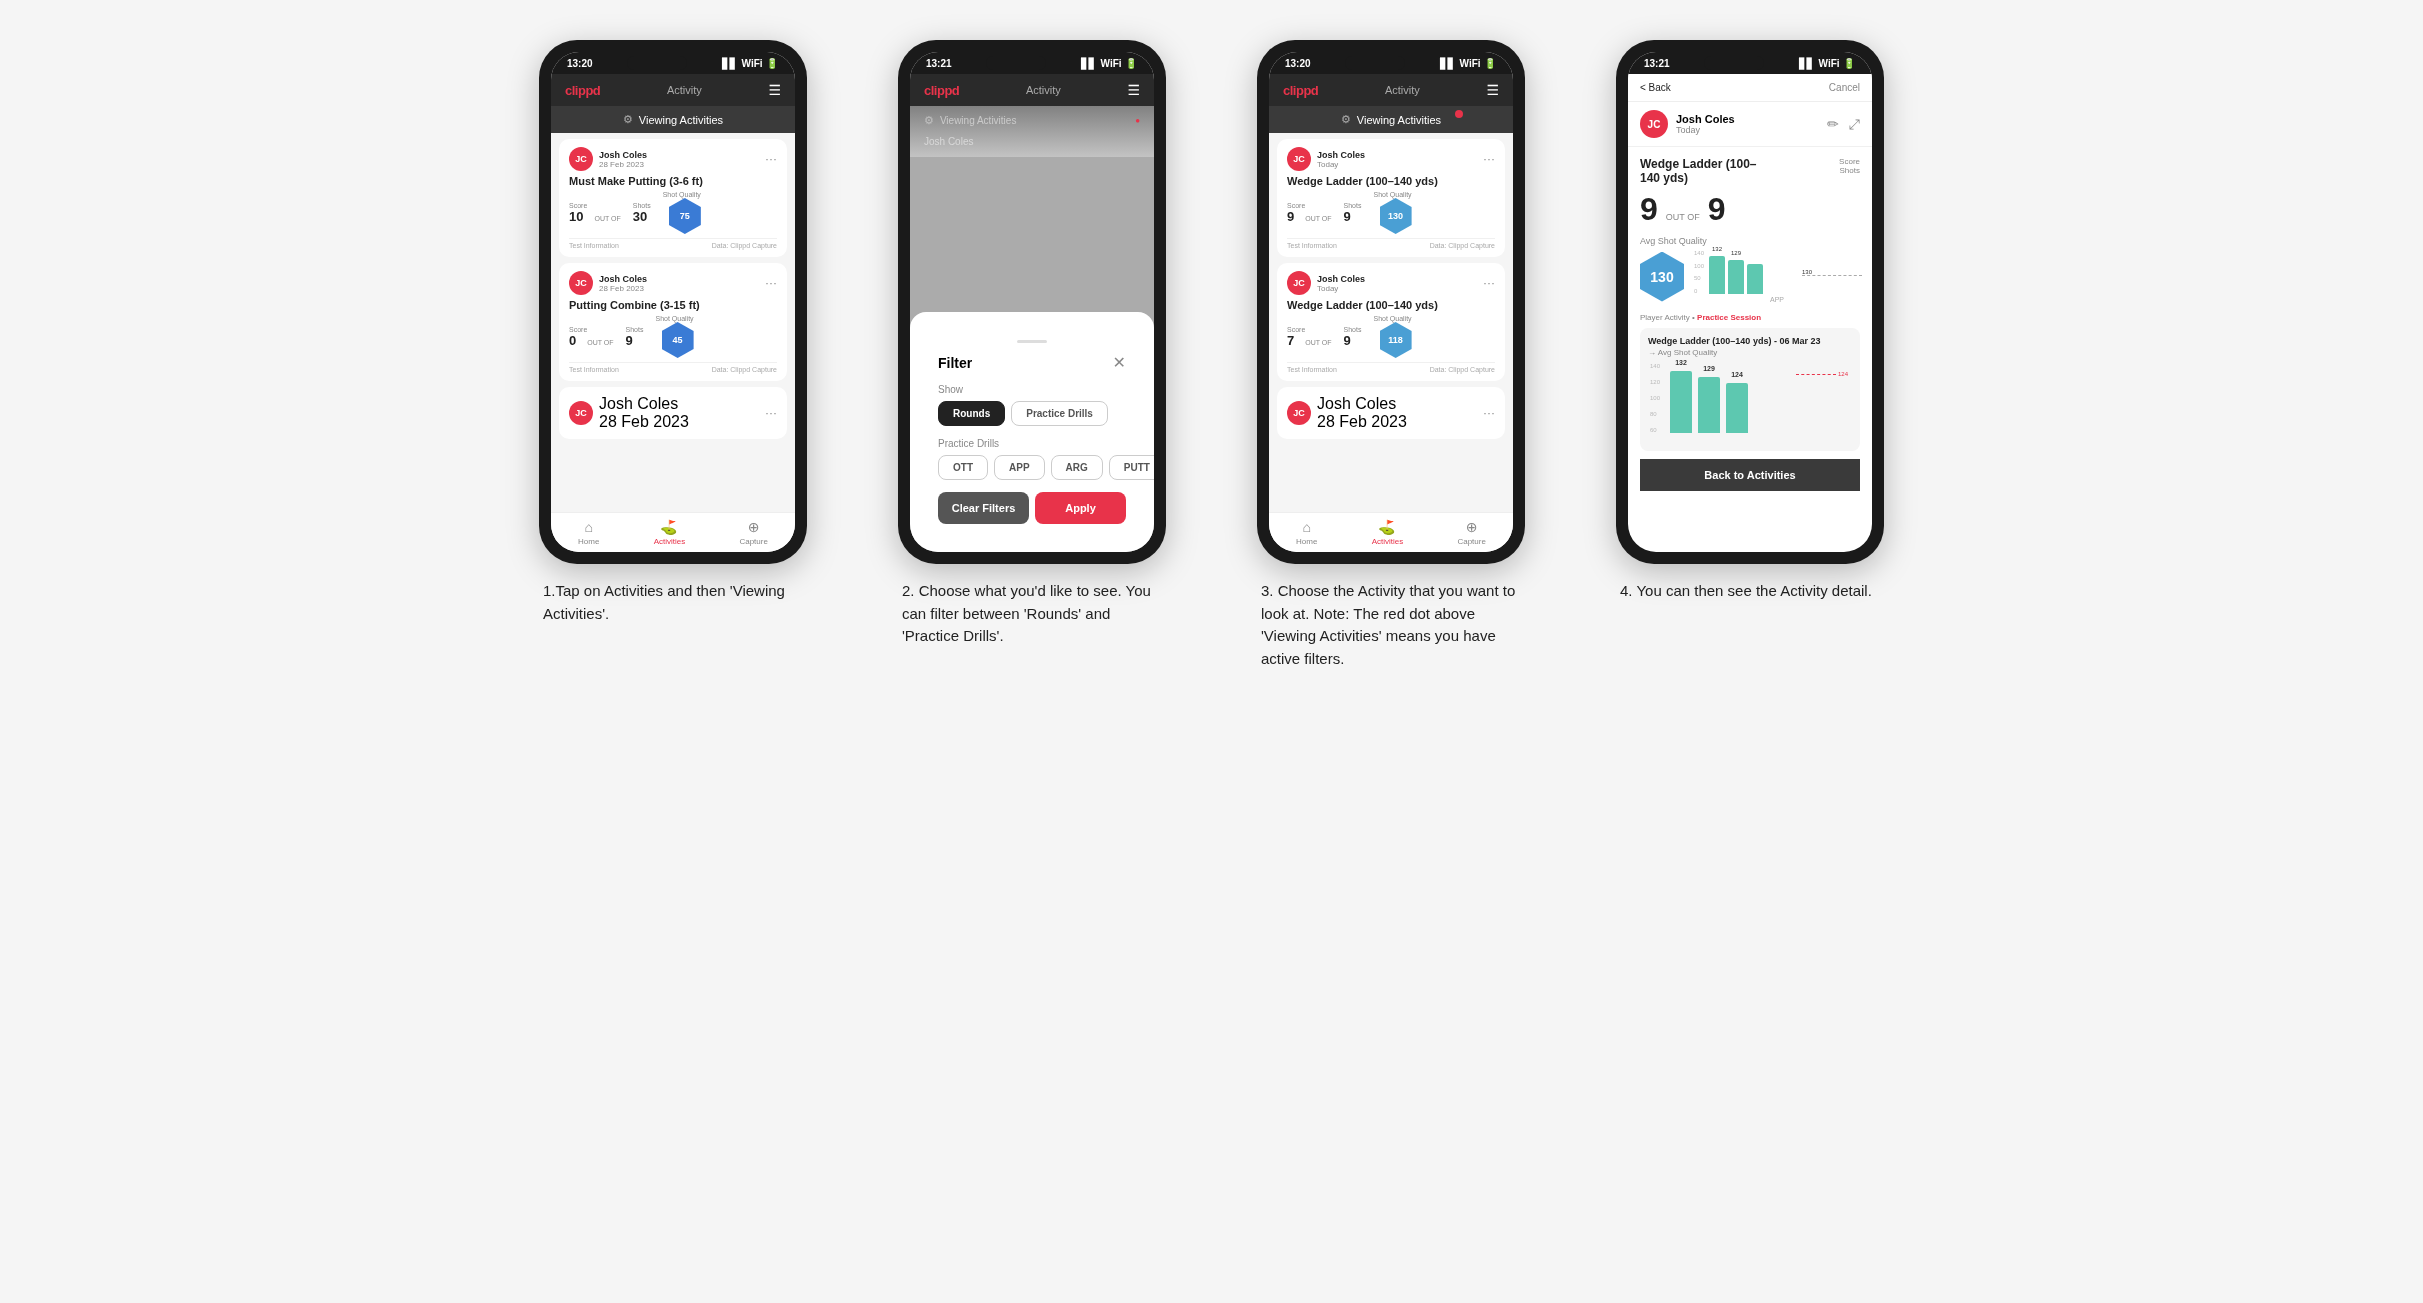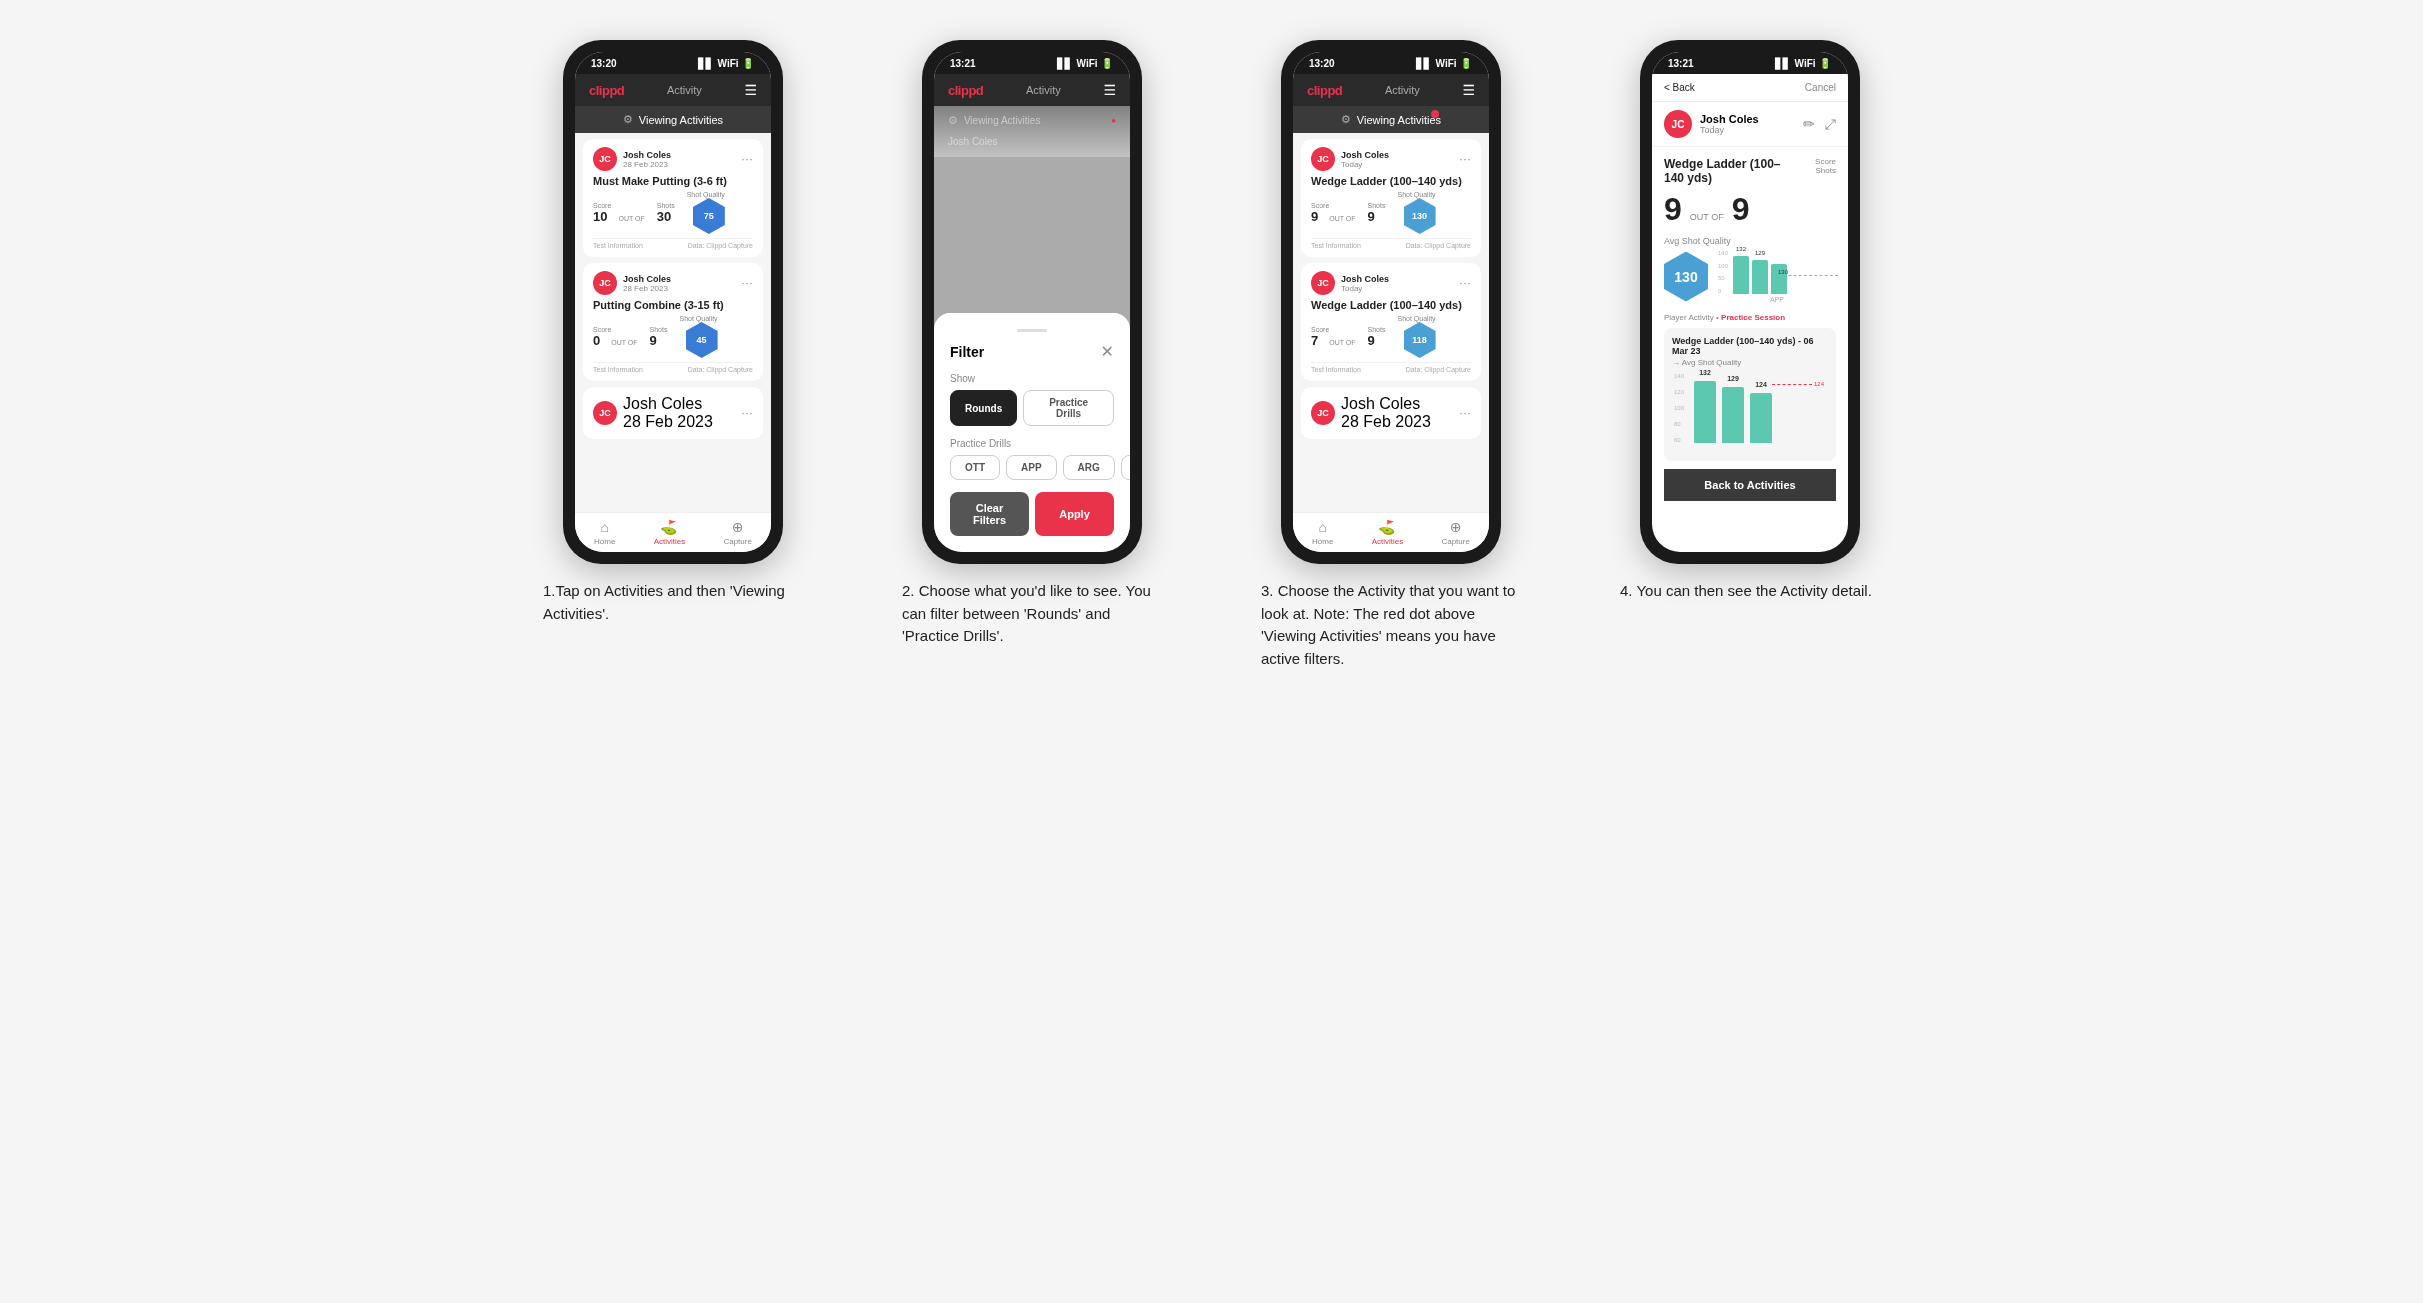--- a/index.html
+++ b/index.html
@@ -19,21 +19,21 @@
       width: 100%;
     }
     .column {
       display: flex;
       flex-direction: column;
       align-items: center;
       flex: 1;
     }
     
     .phone {
-      width: 220px;
+      width: 268px;
       min-height: 520px;
       background: #1a1a1a;
       border-radius: 38px;
       padding: 12px;
       box-shadow: 0 8px 32px rgba(0,0,0,0.25);
       position: relative;
     }
     .phone-inner {
       background: #f0f0f0;
       border-radius: 28px;
@@ -170,21 +170,21 @@
       position: absolute;
       bottom: 0; left: 0; right: 0;
       background: rgba(0,0,0,0.3);
       top: 0;
       display: flex;
       align-items: flex-end;
     }
     .filter-sheet {
       background: white;
       border-radius: 16px 16px 0 0;
-      padding: 16px;
+      padding: 28px;
       width: 100%;
     }
     .filter-handle {
       width: 30px; height: 3px;
       background: #ddd; border-radius: 2px;
       margin: 0 auto 10px;
     }
     .filter-header {
       display: flex; justify-content: space-between; align-items: center;
       margin-bottom: 12px;

